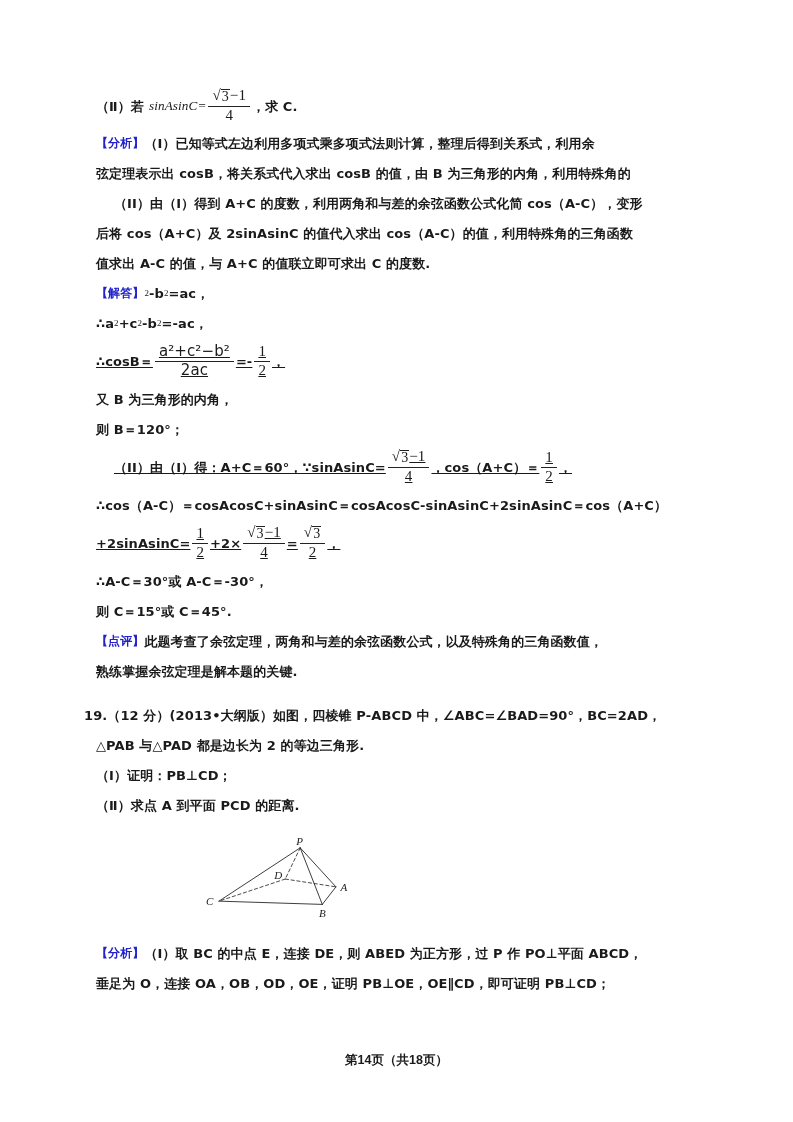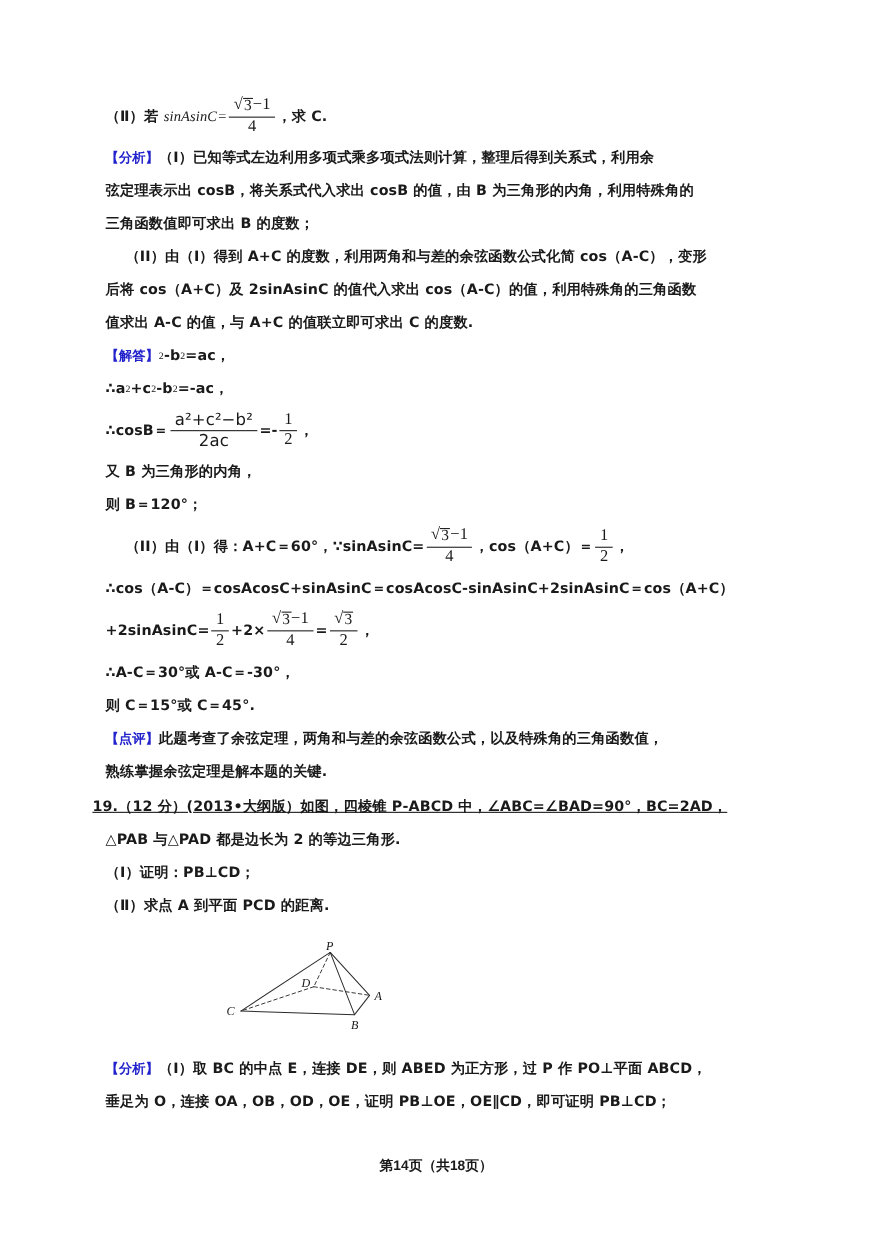--- a/index.html
+++ b/index.html
@@ -32,21 +32,21 @@
     display: flex;
     align-items: center;
     flex-wrap: nowrap;
     white-space: nowrap;
     font-size: 13.2px;
     line-height: 1.0;
     min-height: 30px;
     letter-spacing: 0.1px;
   }
   .line.tall { min-height: 44px; }
-  .line.tall2 { min-height: 46px; }
+  .line.tall2 { min-height: 46px; text-decoration: underline; }
   .indent { padding-left: 18px; }
 
   .cn { font-family: "DejaVu Sans", "Liberation Sans", sans-serif; font-size: 13px; font-weight: 600;}
   .lbl {
     color: #2222cc;
     font-family: "DejaVu Sans", "Liberation Sans", sans-serif;
     font-weight: 700;
     font-size: 12px;
   }
   .it { font-style: italic; }
@@ -136,23 +136,20 @@
       <span class="cn">，求 C.</span>
     </div>
 
     <div class="line">
       <span class="lbl">【分析】</span>
       <span class="cn">（I）已知等式左边利用多项式乘多项式法则计算，整理后得到关系式，利用余</span>
     </div>
     <div class="line">
       <span class="cn">弦定理表示出 cosB，将关系式代入求出 cosB 的值，由 B 为三角形的内角，利用特殊角的</span>
     </div>
-    <div class="line">
-      <span class="cn">三角函数值即可求出 B 的度数；</span>
-    </div>
     <div class="line indent">
       <span class="cn">（II）由（I）得到 A+C 的度数，利用两角和与差的余弦函数公式化简 cos（A‑C），变形</span>
     </div>
     <div class="line">
       <span class="cn">后将 cos（A+C）及 2sinAsinC 的值代入求出 cos（A‑C）的值，利用特殊角的三角函数</span>
     </div>
     <div class="line">
       <span class="cn">值求出 A‑C 的值，与 A+C 的值联立即可求出 C 的度数.</span>
     </div>
 
@@ -255,21 +252,21 @@
     </div>
 
     <div class="line">
       <span class="lbl">【点评】</span>
       <span class="cn">此题考查了余弦定理，两角和与差的余弦函数公式，以及特殊角的三角函数值，</span>
     </div>
     <div class="line">
       <span class="cn">熟练掌握余弦定理是解本题的关键.</span>
     </div>
 
-    <div class="line" style="margin-top:2px; margin-left:-12px;text-decoration:underline;">
+    <div class="line" style="margin-top:14px; margin-left:-12px;">
       <span class="cn">19.（12 分）(2013•大纲版）如图，四棱锥 P‑ABCD 中，∠ABC=∠BAD=90°，BC=2AD，</span>
     </div>
     <div class="line">
       <span class="cn">△PAB 与△PAD 都是边长为 2 的等边三角形.</span>
     </div>
     <div class="line">
       <span class="cn">（Ⅰ）证明：PB⊥CD；</span>
     </div>
     <div class="line">
       <span class="cn">（Ⅱ）求点 A 到平面 PCD 的距离.</span>

